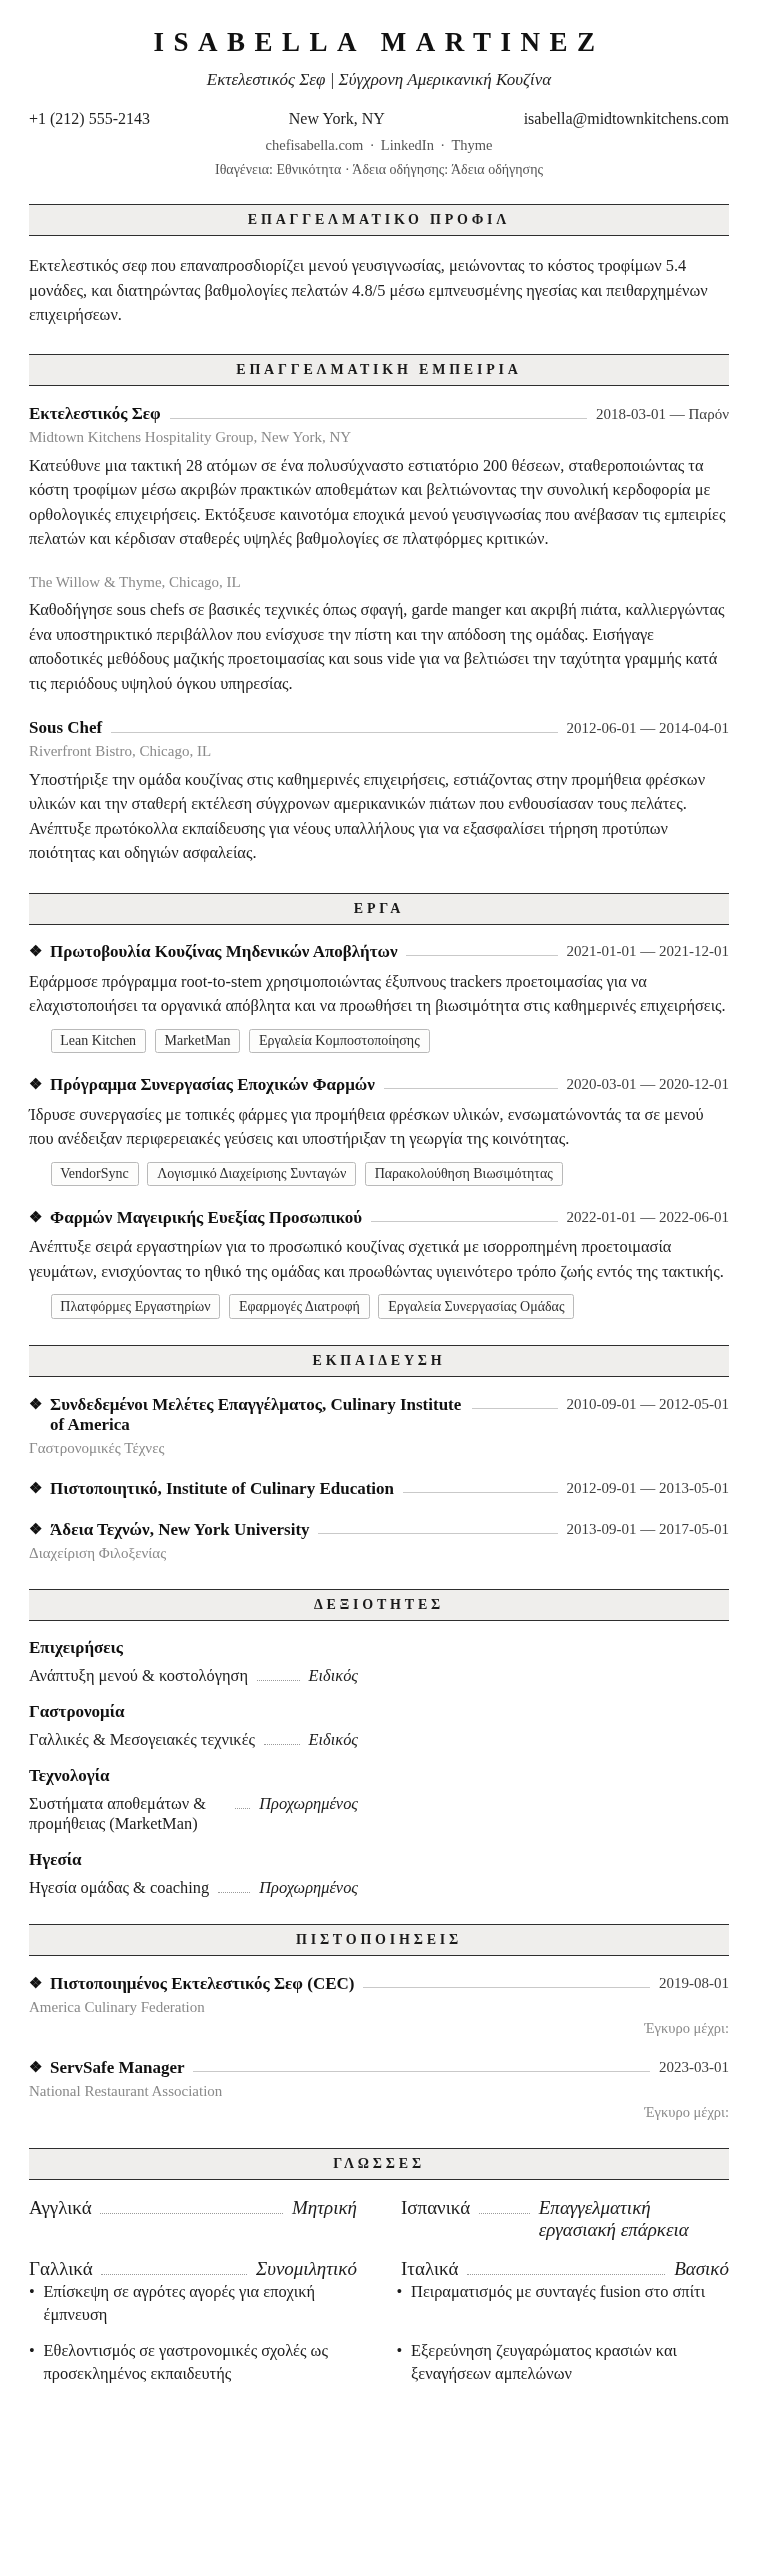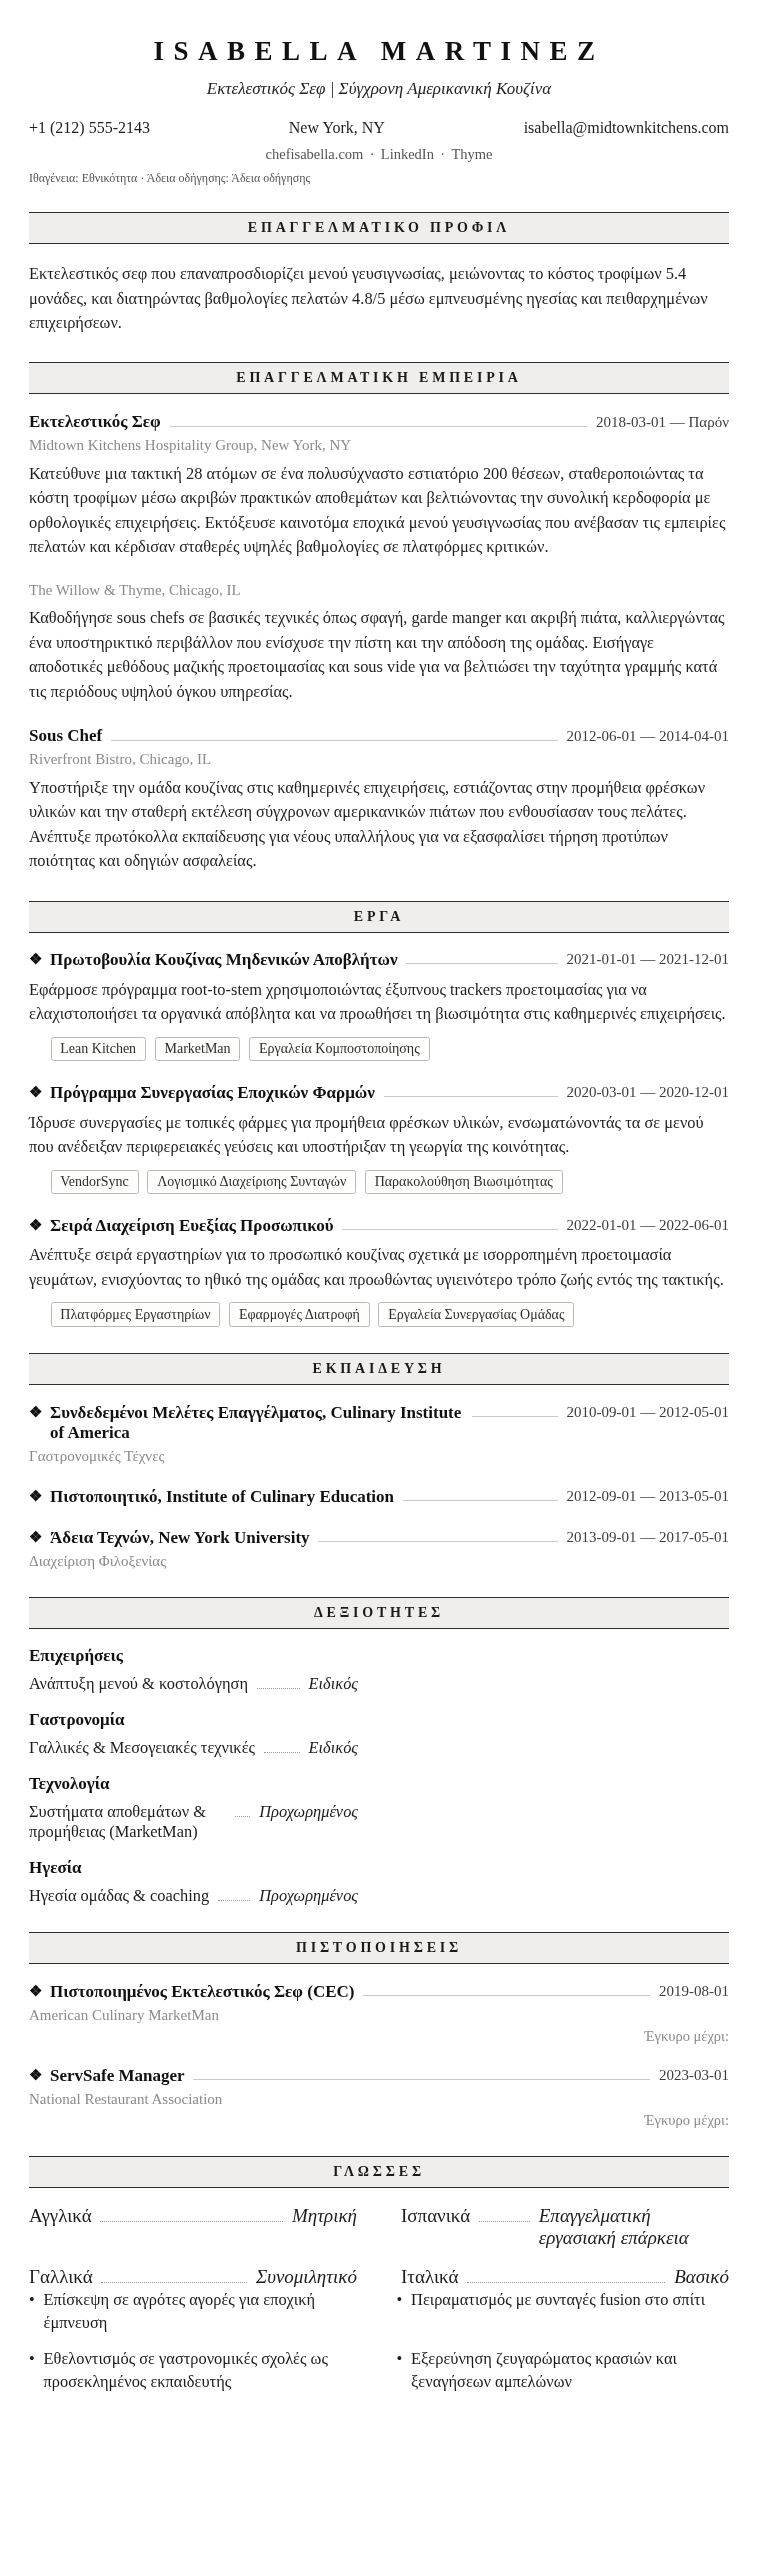--- a/index.html
+++ b/index.html
@@ -2,32 +2,32 @@
 <html lang="el" style="font-size:10px"><head>
 <meta charset="utf-8">
 <style>
   * { margin:0; padding:0; box-sizing:border-box; }
   html,body { background:#ffffff; }
   body {
     width:758px;
     font-family:"Liberation Serif","DejaVu Serif",serif;
     color:#1c1c1c;
   }
-  .page { width:758px; min-height:2576px; padding:27px 29px 51px; background:#fff; }
+  .page { width:758px; min-height:2576px; padding:18px 29px 51px; background:#fff; }
 
   
   .name {
     text-align:center; font-size:27px; font-weight:700;
     letter-spacing:9.5px; margin-top:8.8px; color:#111;
   }
   .tagline { text-align:center; font-style:italic; font-size:17px; margin-top:12.6px; color:#222; }
   .contact-row { display:flex; justify-content:space-between; align-items:baseline; font-size:16px; margin-top:20px; color:#1e1e1e; }
   .links-row { text-align:center; font-size:14.5px; color:#555; margin-top:8.8px; }
   .links-row .sep { margin:0 6.3px; }
-  .meta-row { font-size:12px; color:#555; margin-top:7.6px; }
+  .meta-row { text-align:center; font-size:14px; color:#555; margin-top:7.6px; }
 
   
   .section-bar {
     background:#efeeec;
     border-top:1.3px solid #2e2e2e;
     border-bottom:1.3px solid #2e2e2e;
     text-align:center;
     padding:7px 0;
     margin:26.5px 0 17.7px;
     font-size:14px; font-weight:700; letter-spacing:3.8px; color:#1a1a1a;
@@ -163,21 +163,21 @@
         <span class="tag">VendorSync</span>
         <span class="tag">Λογισμικό Διαχείρισης Συνταγών</span>
         <span class="tag">Παρακολούθηση Βιωσιμότητας</span>
       </div>
     </div>
 
     <div class="entry">
       <div class="entry-head">
         <h3 class="entry-title">
             <span class="diamond">❖</span>
-            <span>Σειρά Διαχείριση Ευεξίας Προσωπικού</span>
+            <span>Φαρμών Μαγειρικής Ευεξίας Προσωπικού</span>
           </h3>
         <span class="leader"></span>
         <span class="entry-dates">2022-01-01 — 2022-06-01</span>
       </div>
       <p class="entry-desc">Ανέπτυξε σειρά εργαστηρίων για το προσωπικό κουζίνας σχετικά με ισορροπημένη προετοιμασία γευμάτων, ενισχύοντας το ηθικό της ομάδας και προωθώντας υγιεινότερο τρόπο ζωής εντός της τακτικής.</p>
       <div class="tags">
         <span class="tag">Πλατφόρμες Εργαστηρίων</span>
         <span class="tag">Εφαρμογές Διατροφή</span>
         <span class="tag">Εργαλεία Συνεργασίας Ομάδας</span>
       </div>
@@ -271,21 +271,21 @@
 
     <div class="entry">
       <div class="entry-head">
         <h3 class="entry-title">
             <span class="diamond">❖</span>
             <span>Πιστοποιημένος Εκτελεστικός Σεφ (CEC)</span>
           </h3>
         <span class="leader"></span>
         <span class="entry-dates">2019-08-01</span>
       </div>
-      <div class="entry-sub">American Culinary MarketMan</div>
+      <div class="entry-sub">America Culinary Federation</div>
       <div class="cert-valid">Έγκυρο μέχρι:</div>
     </div>
 
     <div class="entry">
       <div class="entry-head">
         <h3 class="entry-title">
             <span class="diamond">❖</span>
             <span>ServSafe Manager</span>
           </h3>
         <span class="leader"></span>

